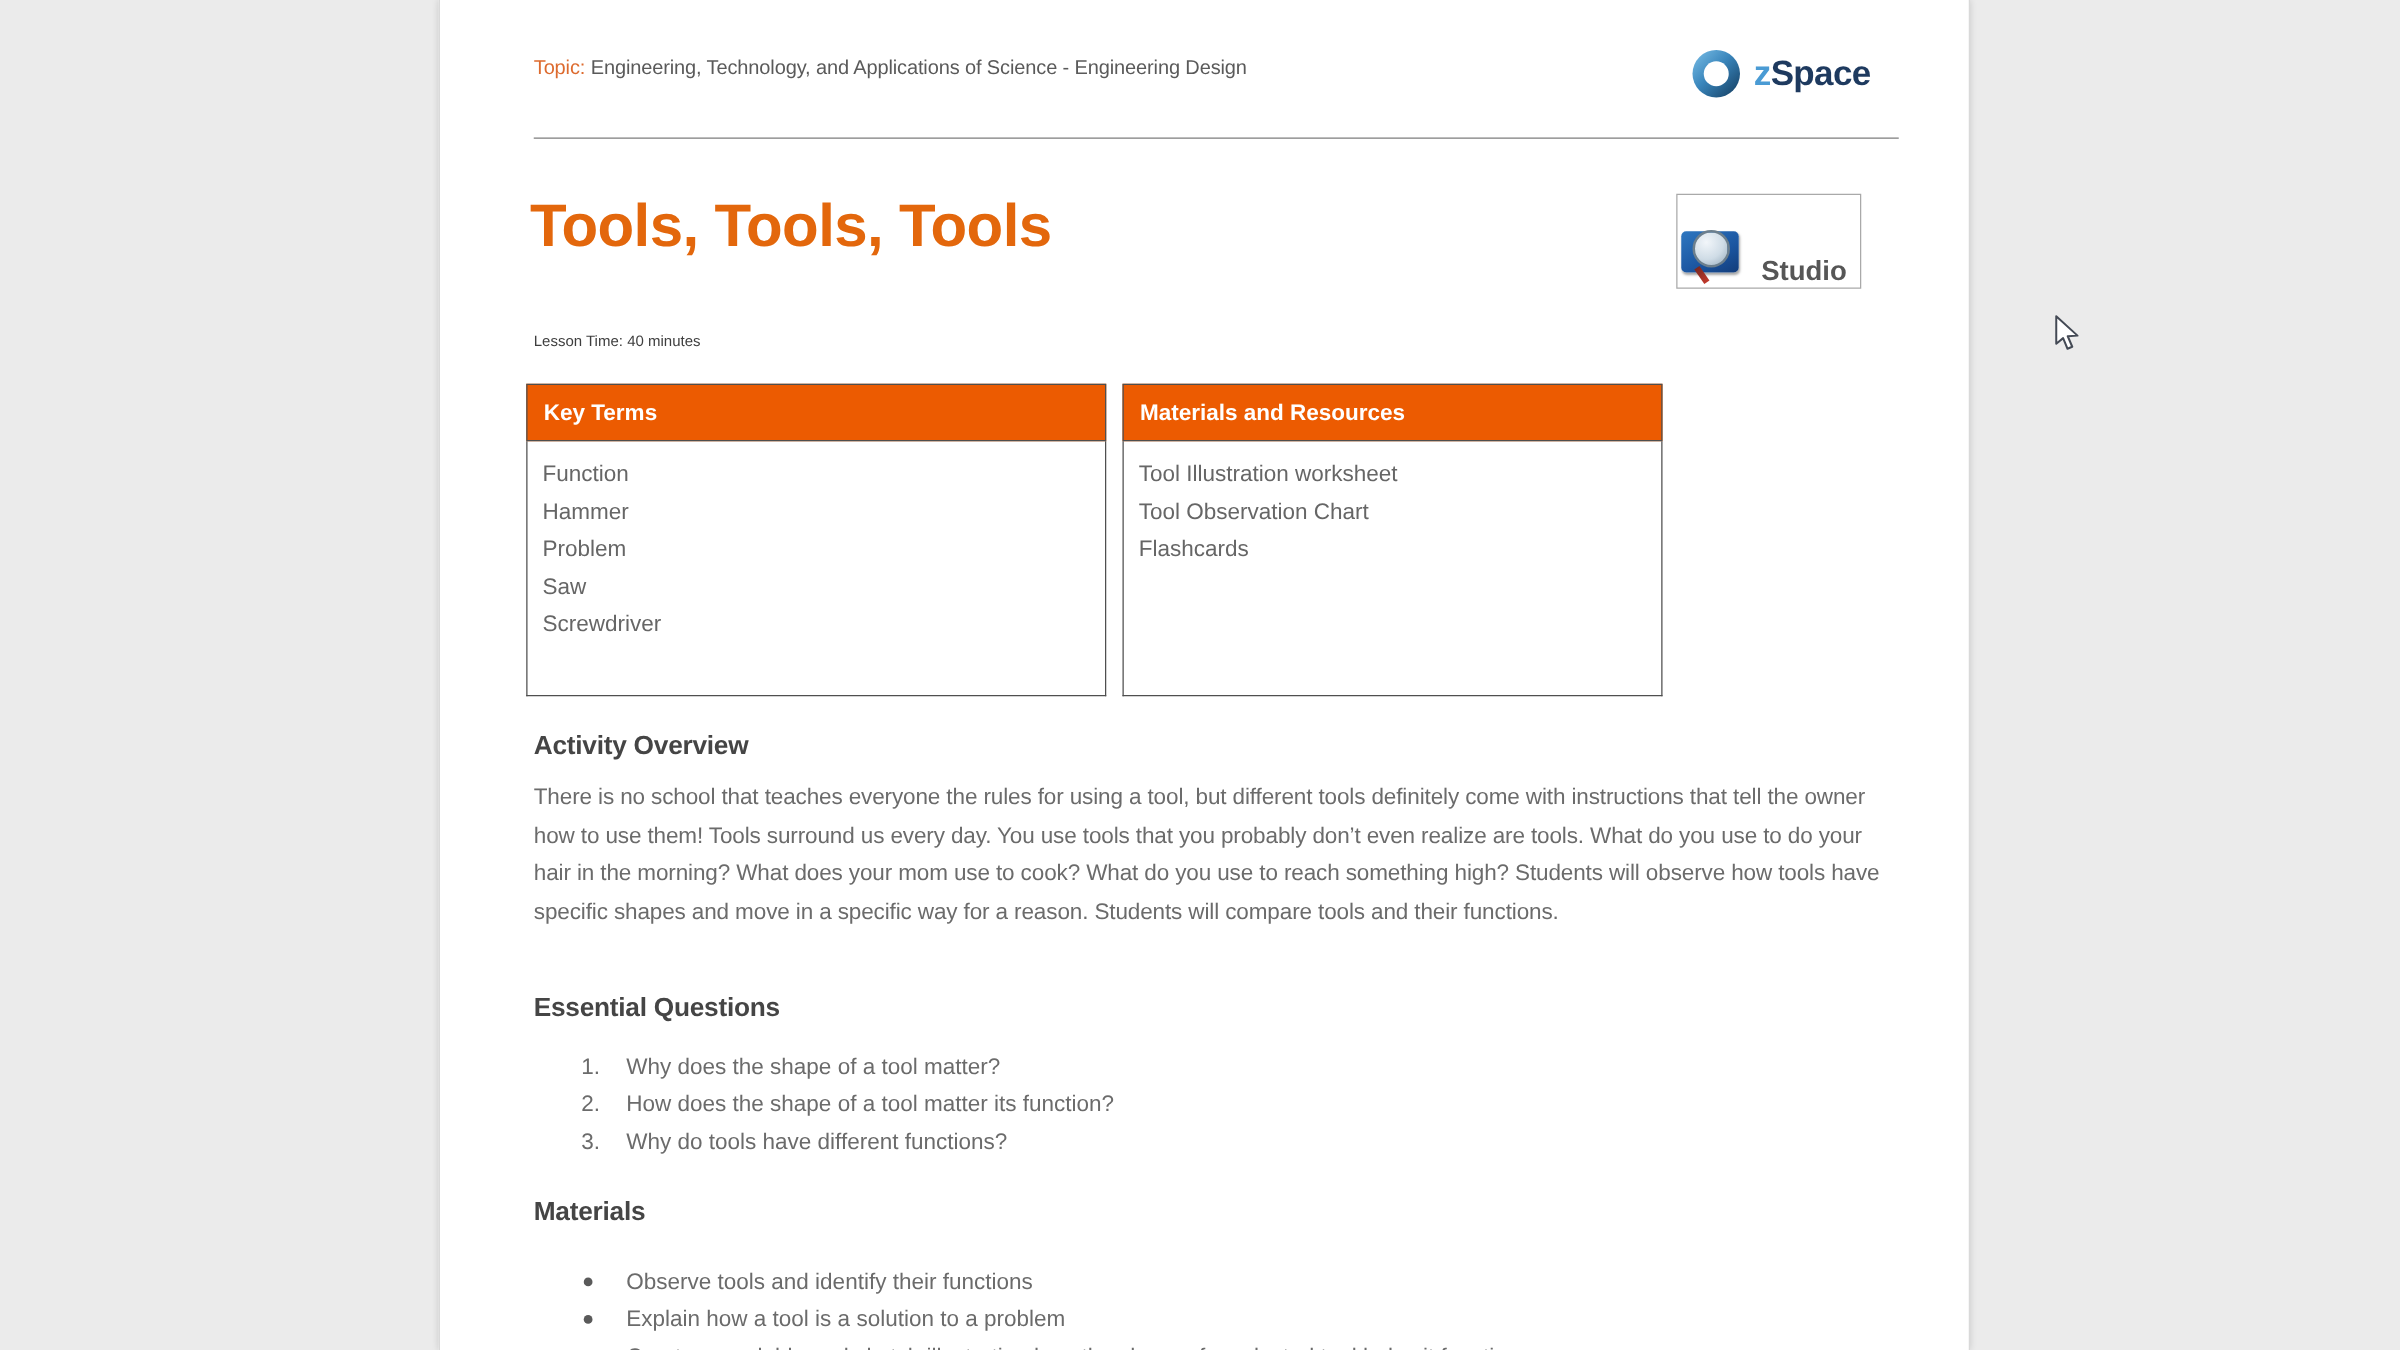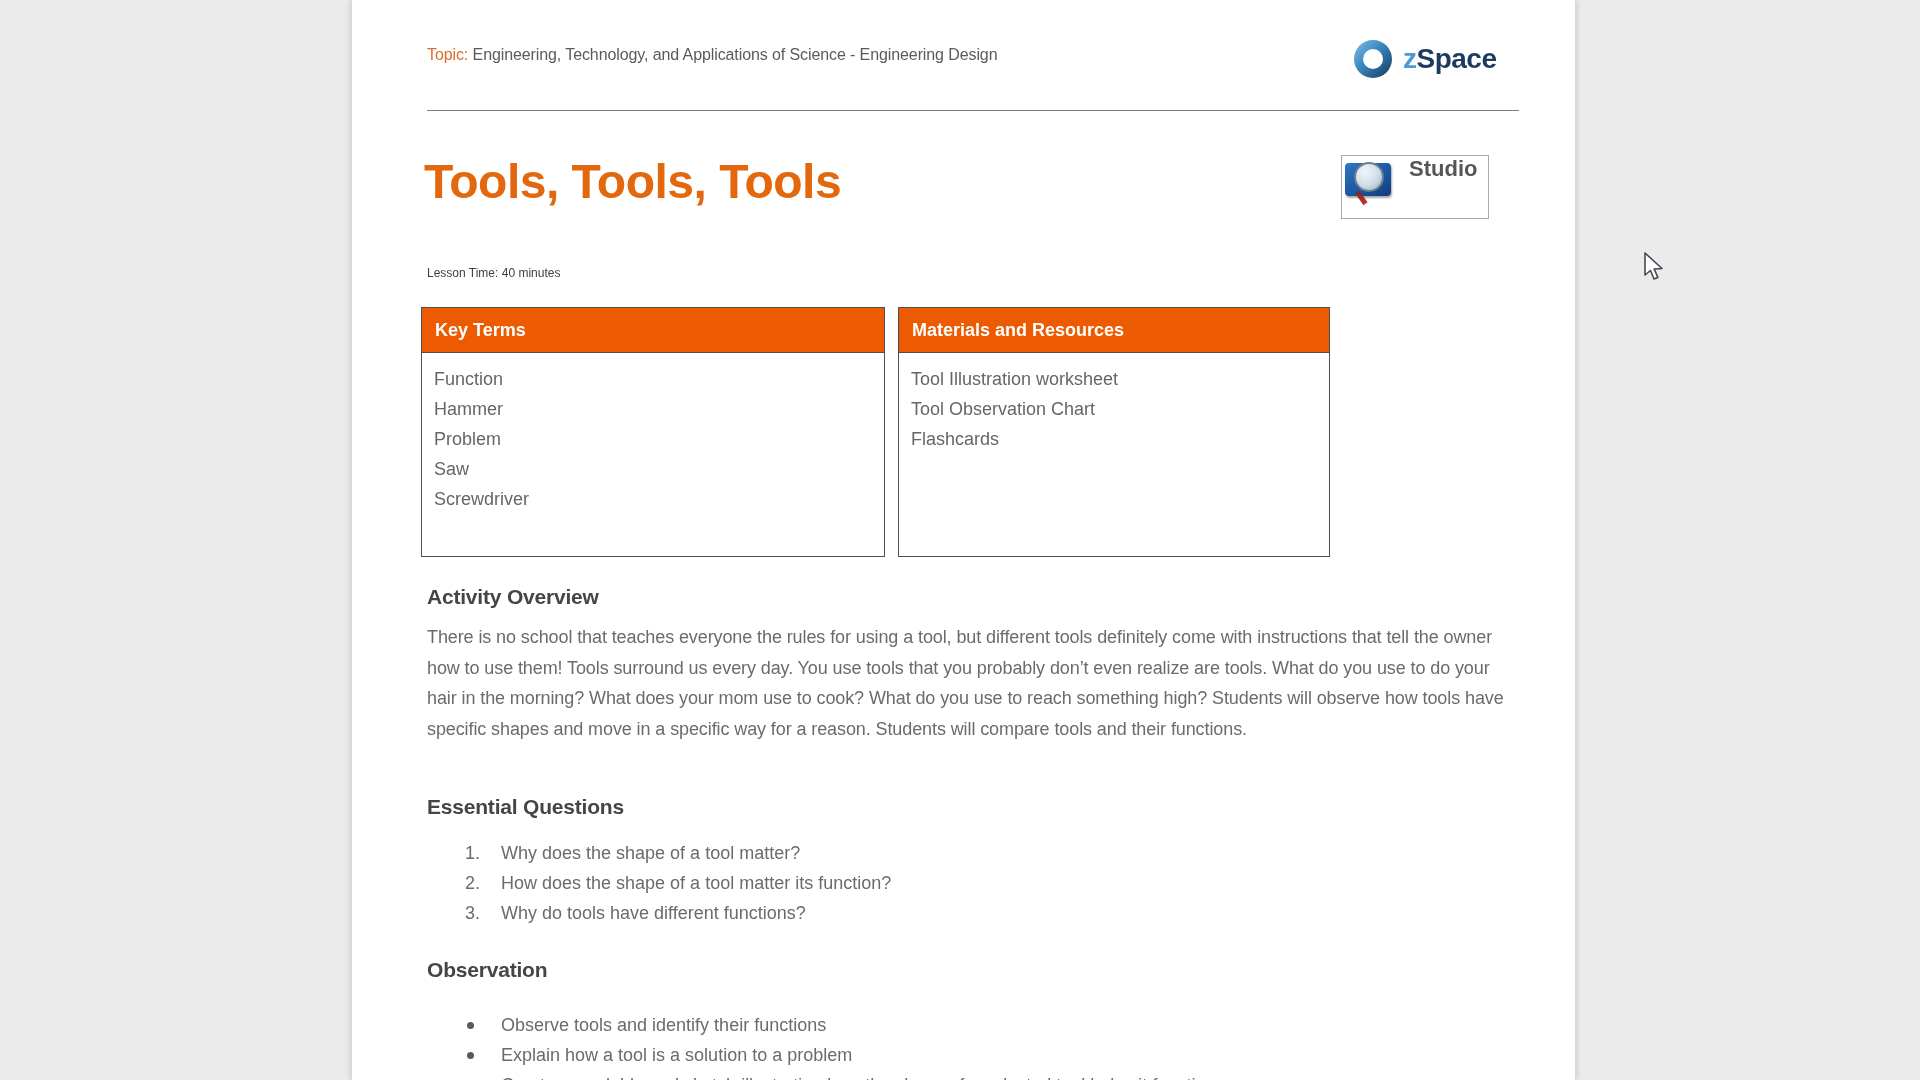--- a/index.html
+++ b/index.html
@@ -49,24 +49,24 @@
     width: 1092px; height: 1px; background: #7d7d7d;
   }
   
   .doc-title {
     position: absolute; left: 72px; top: 154px;
     font-size: 48px; font-weight: bold; color: #e3670c;
     letter-spacing: -0.5px;
   }
   .studio-btn {
     position: absolute; left: 989px; top: 155px;
-    width: 148px; height: 64px;
+    width: 148px; height: 76px;
     background: #ffffff;
     border: 1px solid #a9a9a9;
-    display: flex; align-items: flex-start;
+    display: flex; align-items: flex-end;
     padding-left: 2px; gap: 13px;
     cursor: pointer;
   }
   .studio-icon { position: relative; width: 52px; height: 52px; }
   .studio-screen {
     position: absolute; left: 1px; top: 7px;
     width: 46px; height: 33px; border-radius: 4px;
     background: linear-gradient(150deg, #2e77c0 0%, #1b55a0 60%, #123c7a 100%);
     box-shadow: 1px 2px 2px rgba(0,0,0,0.35);
   }
@@ -203,21 +203,21 @@
       <li>
         <span class="marker">2.</span>
         <span>How does the shape of a tool matter its function?</span>
       </li>
       <li>
         <span class="marker">3.</span>
         <span>Why do tools have different functions?</span>
       </li>
     </ol>
 
-  <h2 class="section-heading heading-objectives">Observation</h2>
+  <h2 class="section-heading heading-objectives">Materials</h2>
   <ul class="doc-list objectives-list">
       <li>
         <span class="marker">
           <span class="dot"></span>
         </span>
         <span>Observe tools and identify their functions</span>
       </li>
       <li>
         <span class="marker">
           <span class="dot"></span>

